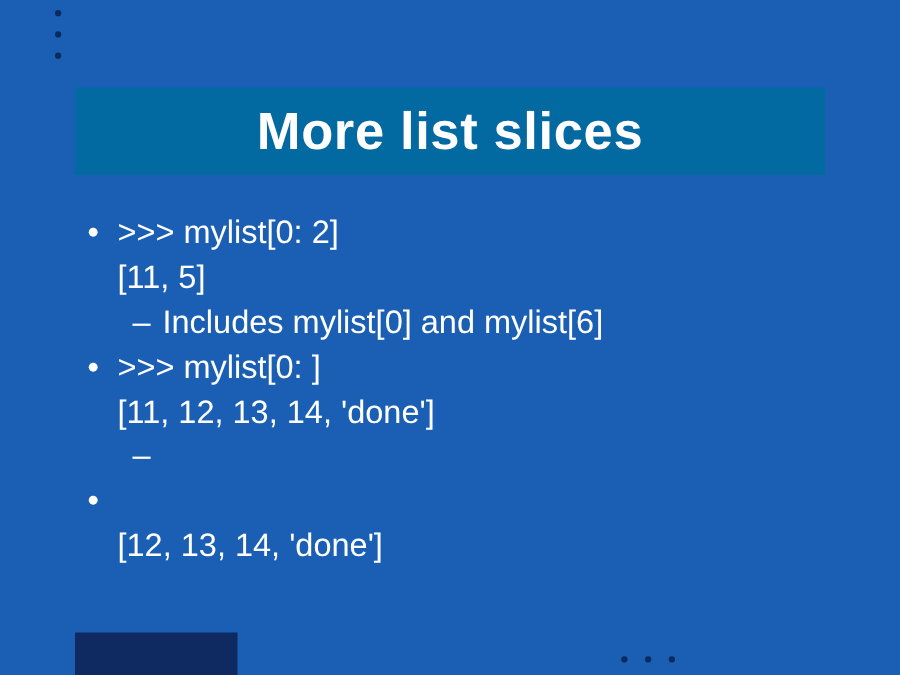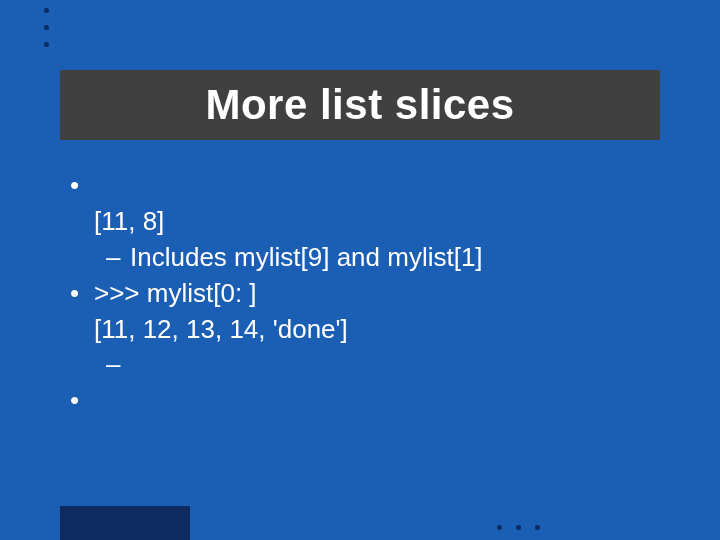--- a/index.html
+++ b/index.html
@@ -22,21 +22,21 @@
     height: 5px;
     border-radius: 50%;
     background: #0b2a5e;
   }
   .title-bar {
     position: absolute;
     top: 70px;
     left: 60px;
     right: 60px;
     height: 70px;
-    background: #404040;
+    background: #0369a1;
     display: flex;
     align-items: center;
     justify-content: center;
   }
   .title-text {
     color: #ffffff;
     font-size: 42px;
     font-weight: bold;
     letter-spacing: 0.5px;
   }
@@ -99,39 +99,41 @@
 </div>
 
 <div class="title-bar">
   <div class="title-text">More list slices</div>
 </div>
 
 <div class="content">
 
   <div class="bullet">
     <span class="marker">•</span>
+    <span>&gt;&gt;&gt; mylist[0: 2]</span>
   </div>
-  <div class="cont">[11, 8]</div>
+  <div class="cont">[11, 5]</div>
   <div class="sub">
     <span class="dash">–</span>
-    <span>Includes mylist[9] and mylist[1]</span>
+    <span>Includes mylist[0] and mylist[6]</span>
   </div>
 
   <div class="bullet">
     <span class="marker">•</span>
     <span>&gt;&gt;&gt; mylist[0: ]</span>
   </div>
   <div class="cont">[11, 12, 13, 14, 'done']</div>
   <div class="sub">
     <span class="dash">–</span>
   </div>
 
   <div class="bullet">
     <span class="marker">•</span>
   </div>
+  <div class="cont">[12, 13, 14, 'done']</div>
 
 </div>
 
 <div class="footer-block"></div>
 
 <div class="dots-bottom">
   <div class="dot"></div>
   <div class="dot"></div>
   <div class="dot"></div>
 </div>

